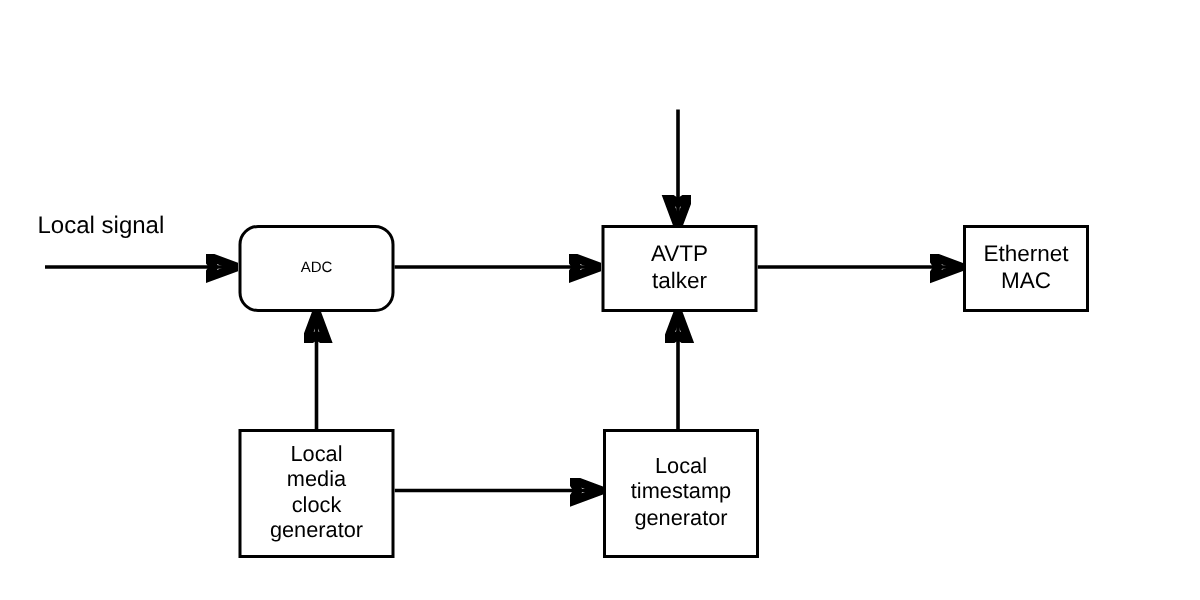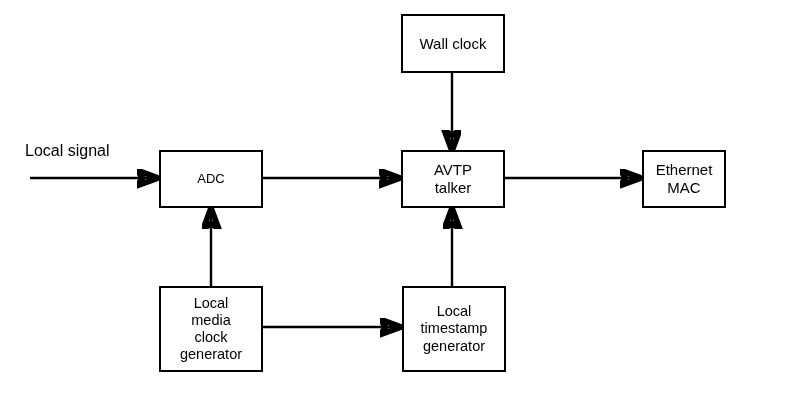--- a/index.html
+++ b/index.html
@@ -74,23 +74,22 @@
 
     <line x1="211" y1="286" x2="211" y2="209" marker-end="url(#arrow)"></line>
 
     <line x1="452" y1="286" x2="452" y2="209" marker-end="url(#arrow)"></line>
 
     <line x1="263" y1="327" x2="400" y2="327" marker-end="url(#arrow)"></line>
   </svg>
 
   <div class="free-label" style="left:25px; top:142px;">Local signal</div>
 
-  <div class="node" style="left:401px; top:14px; width:104px; height:59px; font-size:15px;">Wall clock</div>
 
-  <div class="node" style="left:159px; top:150px; width:104px; height:58px; font-size:13px;">ADC</div>
+  <div class="node" style="left:159px; top:150px; width:104px; height:58px; font-size:10px;border-radius:13px;">ADC</div>
 
   <div class="node" style="left:401px; top:150px; width:104px; height:58px; font-size:15px;">AVTP
 talker</div>
 
   <div class="node" style="left:642px; top:150px; width:84px; height:58px; font-size:15px;">Ethernet
 MAC</div>
 
   <div class="node" style="left:159px; top:286px; width:104px; height:86px; font-size:14.5px;">Local
 media
 clock

